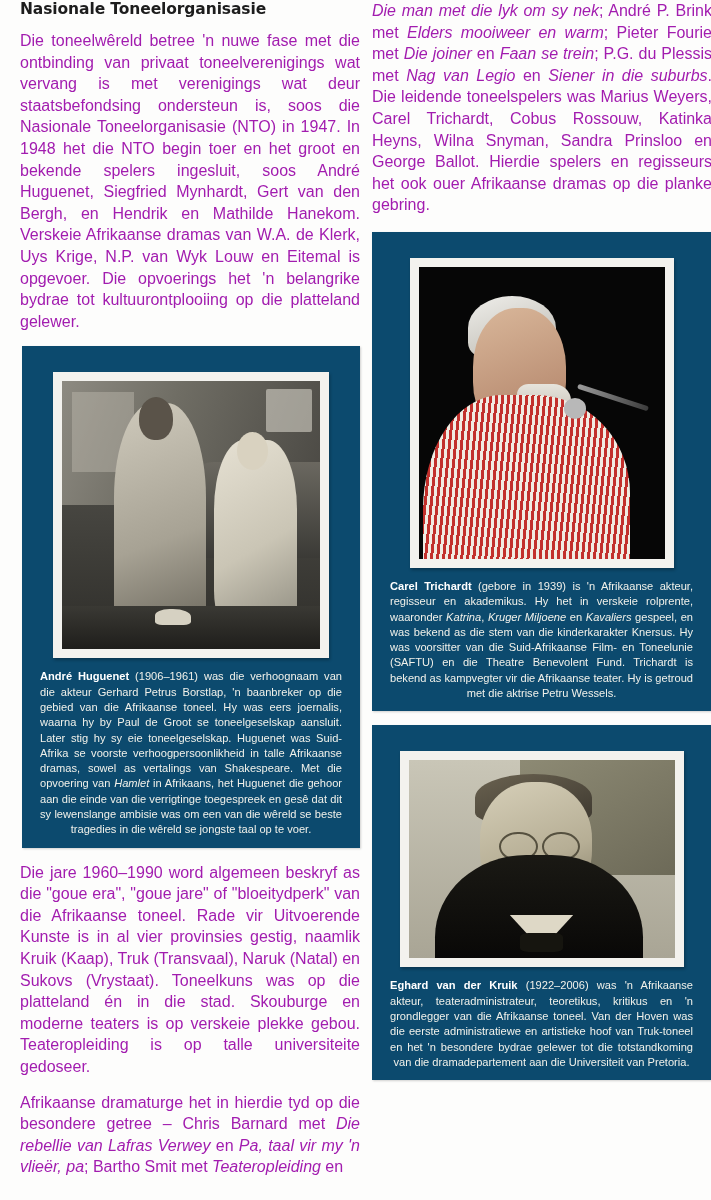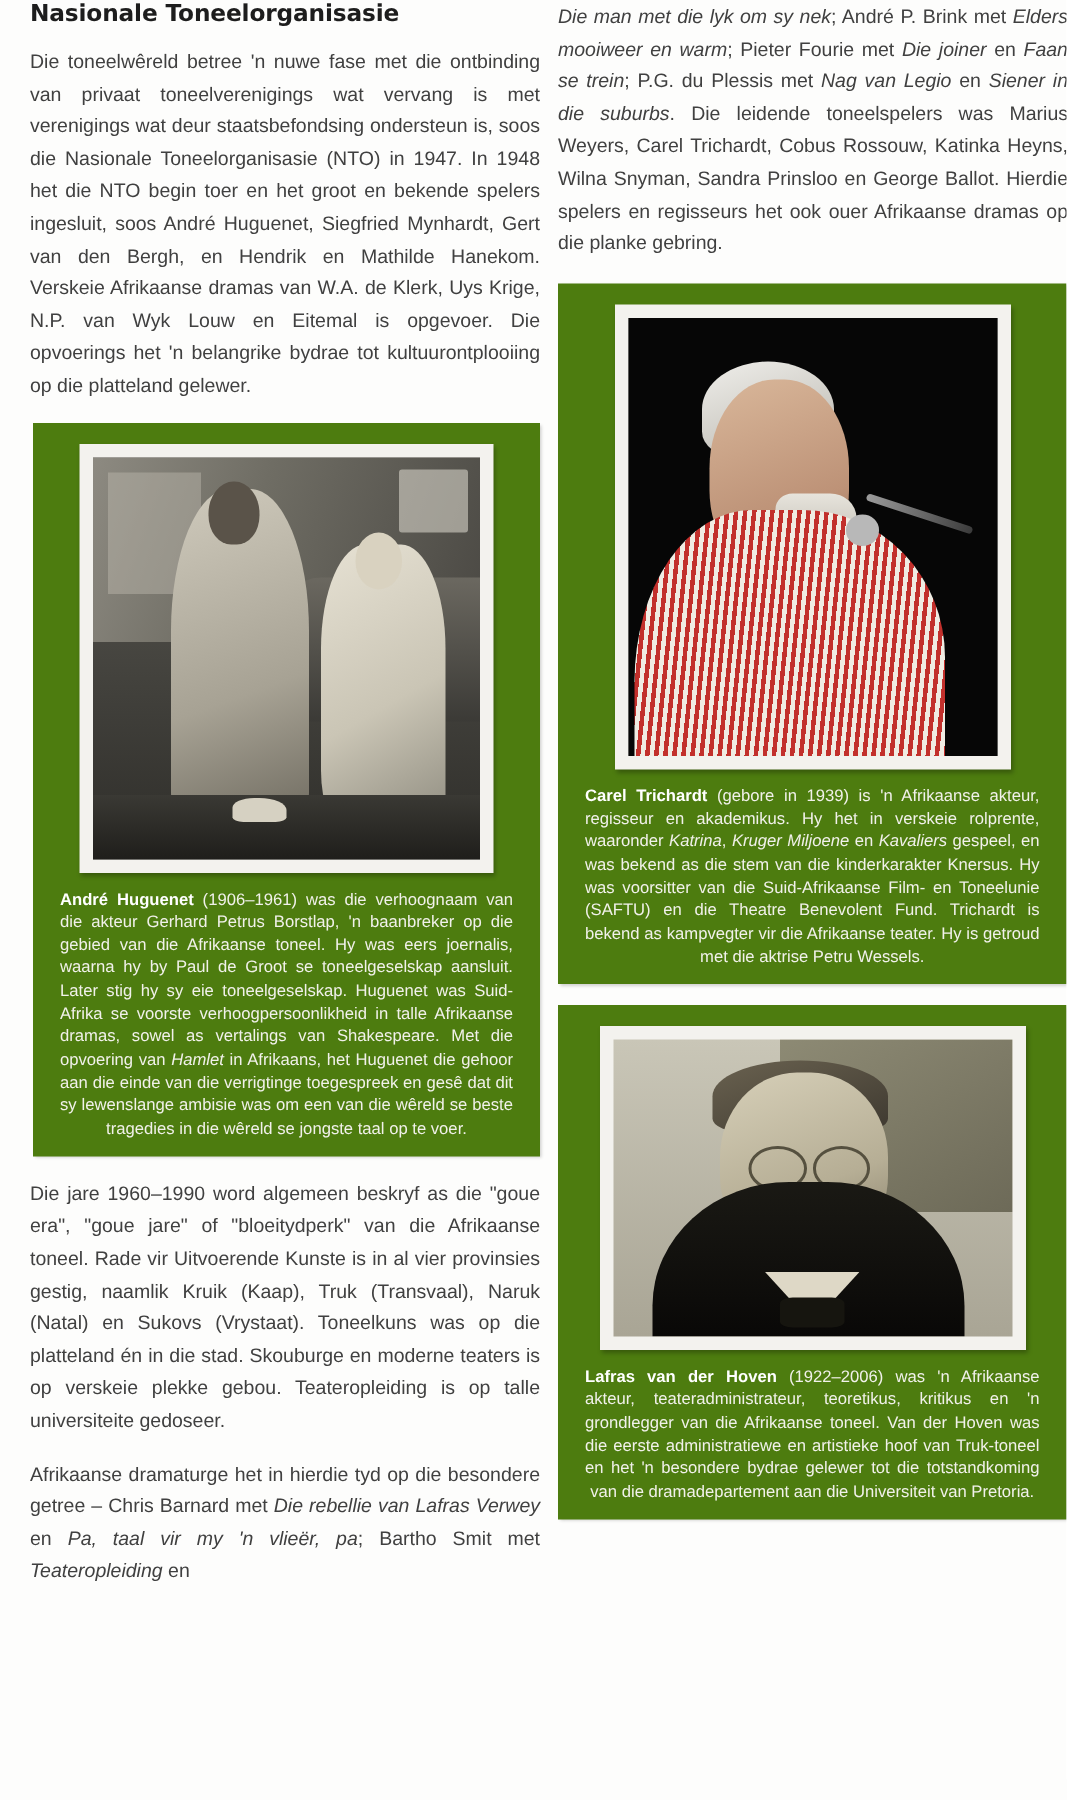--- a/index.html
+++ b/index.html
@@ -31,35 +31,35 @@
 
   h2.section-heading {
     font-size: 15.5px;
     font-weight: bold;
     letter-spacing: -0.1px;
     margin: 0 0 12px 0;
     color: #1d1d1d;
     font-family: "DejaVu Sans", sans-serif;
   }
   p.body-text {
-    font-size: 13px;
+    font-size: 16px;
     line-height: 21.6px;
     text-align: justify;
     margin: 0 0 14px 0;
-    color: #404040;
+    color: #a21caf;
     font-family: "Liberation Sans", sans-serif;
   }
   p.body-text:last-child { margin-bottom: 0; }
   .it { font-style: italic; }
 
   
   .panel {
-    background: #4d7c0f;
+    background: #0c4a6e;
     box-sizing: border-box;
-    padding: 14px 14px 10px 14px;
+    padding: 26px 14px 10px 14px;
     box-shadow: 1px 1px 2px rgba(0,0,0,0.18);
   }
   .photo-frame {
     background: #f3f2ee;
     padding: 9px;
     box-shadow: 1px 2px 3px rgba(0,0,0,0.28);
     margin: 0 auto;
   }
   .photo {
     width: 100%;
@@ -217,17 +217,17 @@
           <div class="head"></div>
           <div class="glassL"></div>
             <div class="glassR"></div>
           <div class="stache"></div>
           <div class="suit"></div>
           <div class="collar"></div>
           <div class="bowtie"></div>
         </div>
       </div>
       <div class="caption">
-        <b>Lafras van der Hoven</b><span> (1922–2006) was 'n Afrikaanse akteur, teateradministrateur, teoretikus, kritikus en 'n grondlegger van die Afrikaanse toneel. Van der Hoven was die eerste administratiewe en artistieke hoof van Truk-toneel en het 'n besondere bydrae gelewer tot die totstandkoming van die dramadepartement aan die Universiteit van Pretoria.</span>
+        <b>Eghard van der Kruik</b><span> (1922–2006) was 'n Afrikaanse akteur, teateradministrateur, teoretikus, kritikus en 'n grondlegger van die Afrikaanse toneel. Van der Hoven was die eerste administratiewe en artistieke hoof van Truk-toneel en het 'n besondere bydrae gelewer tot die totstandkoming van die dramadepartement aan die Universiteit van Pretoria.</span>
       </div>
     </div>
   </div>
 </div>
 
 </body></html>

